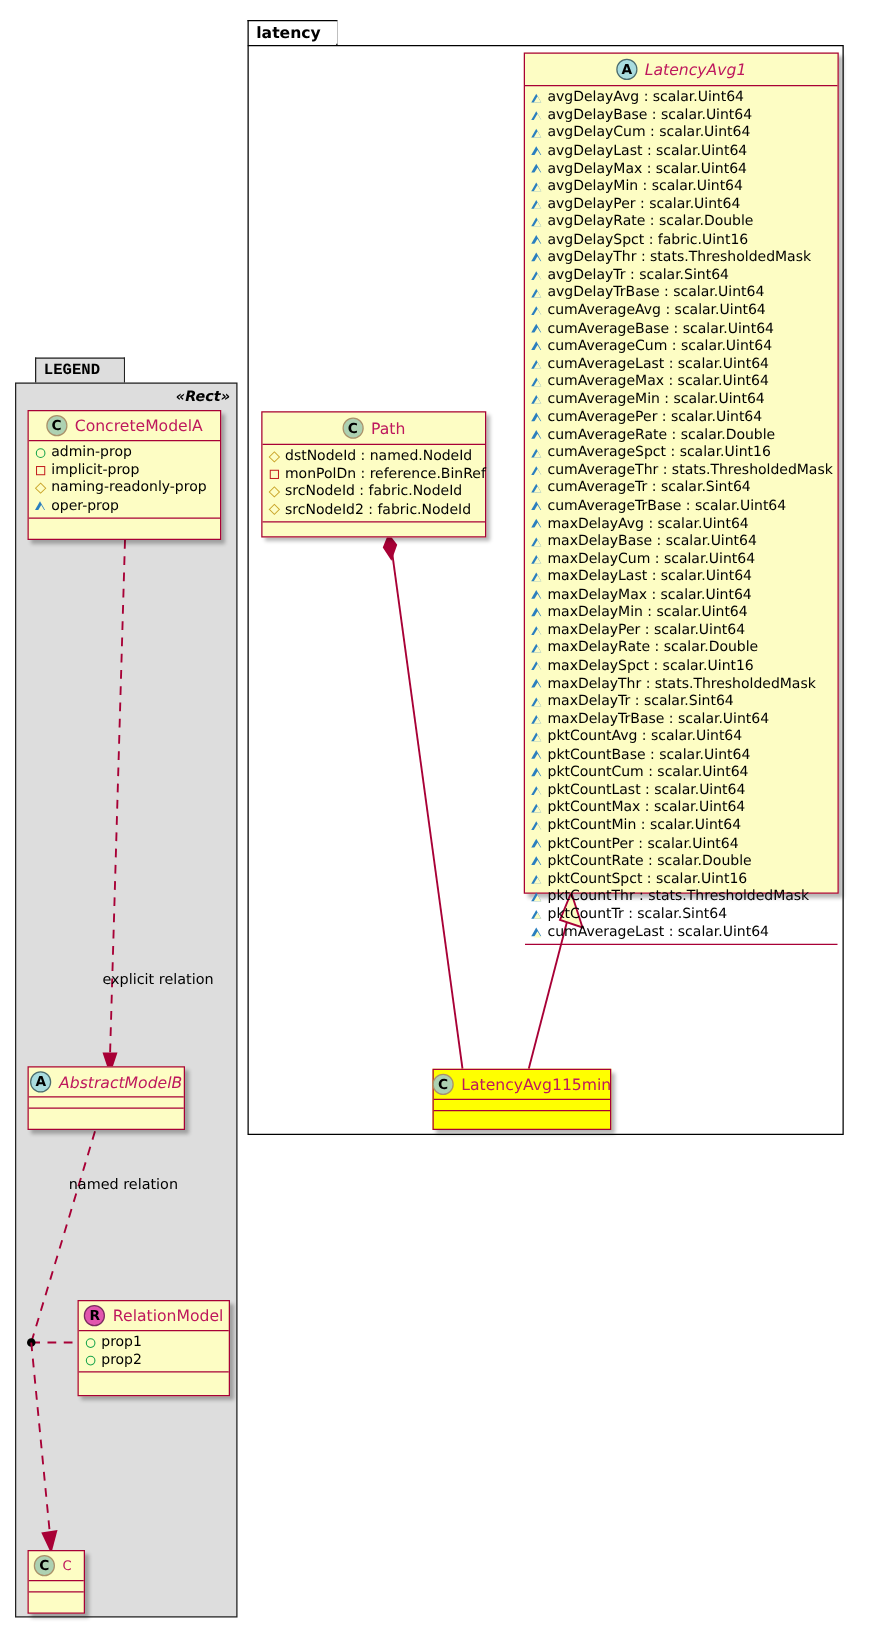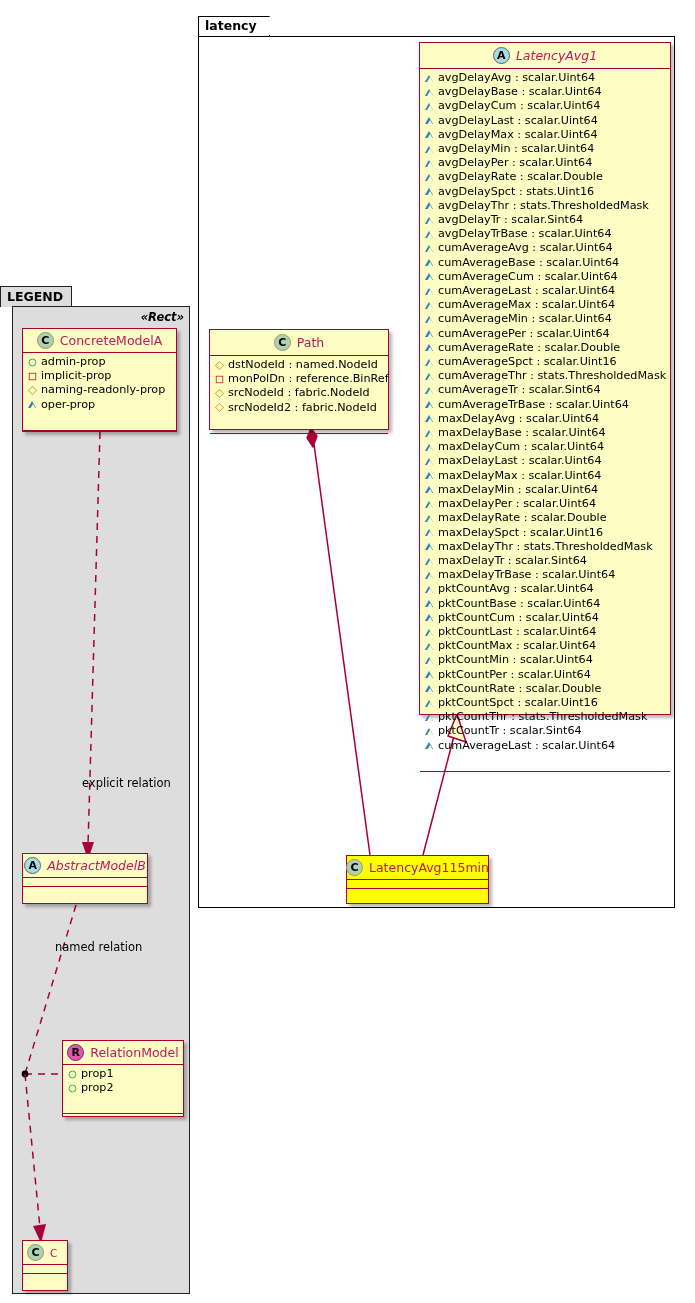--- a/index.html
+++ b/index.html
@@ -37,21 +37,21 @@
   .cls-head{display:flex;align-items:center;justify-content:center;gap:6px;
        padding:4px 8px;border-bottom:1.4px solid #a80036;}
   .cls-title{font-size:12.5px;color:#be185d;white-space:nowrap;}
   .cls-title.abstract{font-style:italic;}
   .badge{width:17px;height:17px;border-radius:50%;flex:0 0 17px;
        display:flex;align-items:center;justify-content:center;
        font-size:11px;font-weight:bold;color:#000;box-sizing:border-box;}
   .badge.c{background:#add1b2;border:1.3px solid #a9926b;}
   .badge.a{background:#a9dcdf;border:1.3px solid #4b6c6f;}
   .badge.r{background:#e256ae;border:1.3px solid #7a2b5f;}
-  .cls-attrs{padding:2px 4px 18px 5px;border-bottom:1.4px solid #a80036;}
+  .cls-attrs{padding:2px 4px 2px 5px;border-bottom:1.4px solid #a80036;}
   .cls-attrs.empty{height:8px;padding:0;}
   .cls-ops{height:8px;}
   .attr{display:flex;align-items:center;gap:4px;font-size:11.2px;line-height:14.2px;color:#000;white-space:nowrap;}
   .attr .mk{width:9px;height:9px;flex:0 0 9px;position:relative;}
 
   
   .mk.oper:before{content:"";position:absolute;left:0;top:1px;width:0;height:0;
        border-left:4.5px solid transparent;border-right:4.5px solid transparent;border-bottom:7.5px solid #2a7fbf;}
   .mk.oper:after{content:"";position:absolute;left:1.6px;top:3.4px;width:0;height:0;
        border-left:3px solid transparent;border-right:3px solid transparent;border-bottom:5px solid #fdfdc4;}
@@ -68,21 +68,21 @@
 <body>
 
 <div class="canvas">
 
   <div class="pkg-tab" style="left:198px;top:16px;width:72px;height:21px;">
     <span>latency</span>
     <i class="cut"></i>
   </div>
   <div class="pkg" style="left:198px;top:36px;width:477px;height:872px;"></div>
 
-  <div class="legend-tab" style="left:0;top:286px;width:72px;height:21px;">
+  <div class="legend-tab" style="left:28px;top:286px;width:72px;height:21px;font-family:Liberation Mono, monospace;">
     <span>LEGEND</span>
     <i class="cut"></i>
   </div>
   <div class="legend-body" style="left:12px;top:306px;width:178px;height:988px;"></div>
 
   <div class="stereo" style="left:18px;top:310px;width:166px;">«Rect»</div>
 
   <svg class="wires" viewBox="0 0 695 1303">
 
     <g>
@@ -145,21 +145,21 @@
         <div class="attr">
           <span class="mk oper"></span>
           <span>avgDelayPer : scalar.Uint64</span>
         </div>
         <div class="attr">
           <span class="mk oper"></span>
           <span>avgDelayRate : scalar.Double</span>
         </div>
         <div class="attr">
           <span class="mk oper"></span>
-          <span>avgDelaySpct : stats.Uint16</span>
+          <span>avgDelaySpct : fabric.Uint16</span>
         </div>
         <div class="attr">
           <span class="mk oper"></span>
           <span>avgDelayThr : stats.ThresholdedMask</span>
         </div>
         <div class="attr">
           <span class="mk oper"></span>
           <span>avgDelayTr : scalar.Sint64</span>
         </div>
         <div class="attr">

